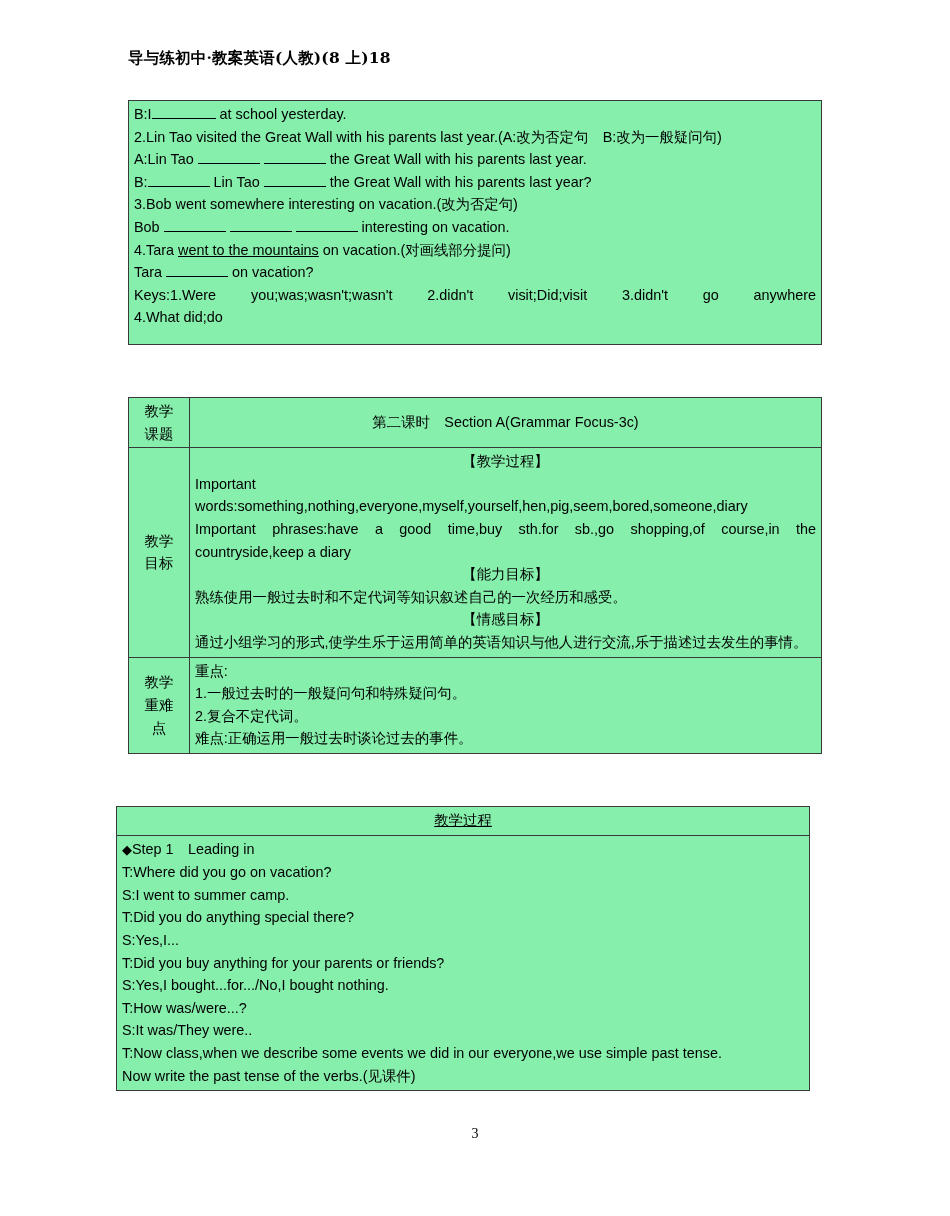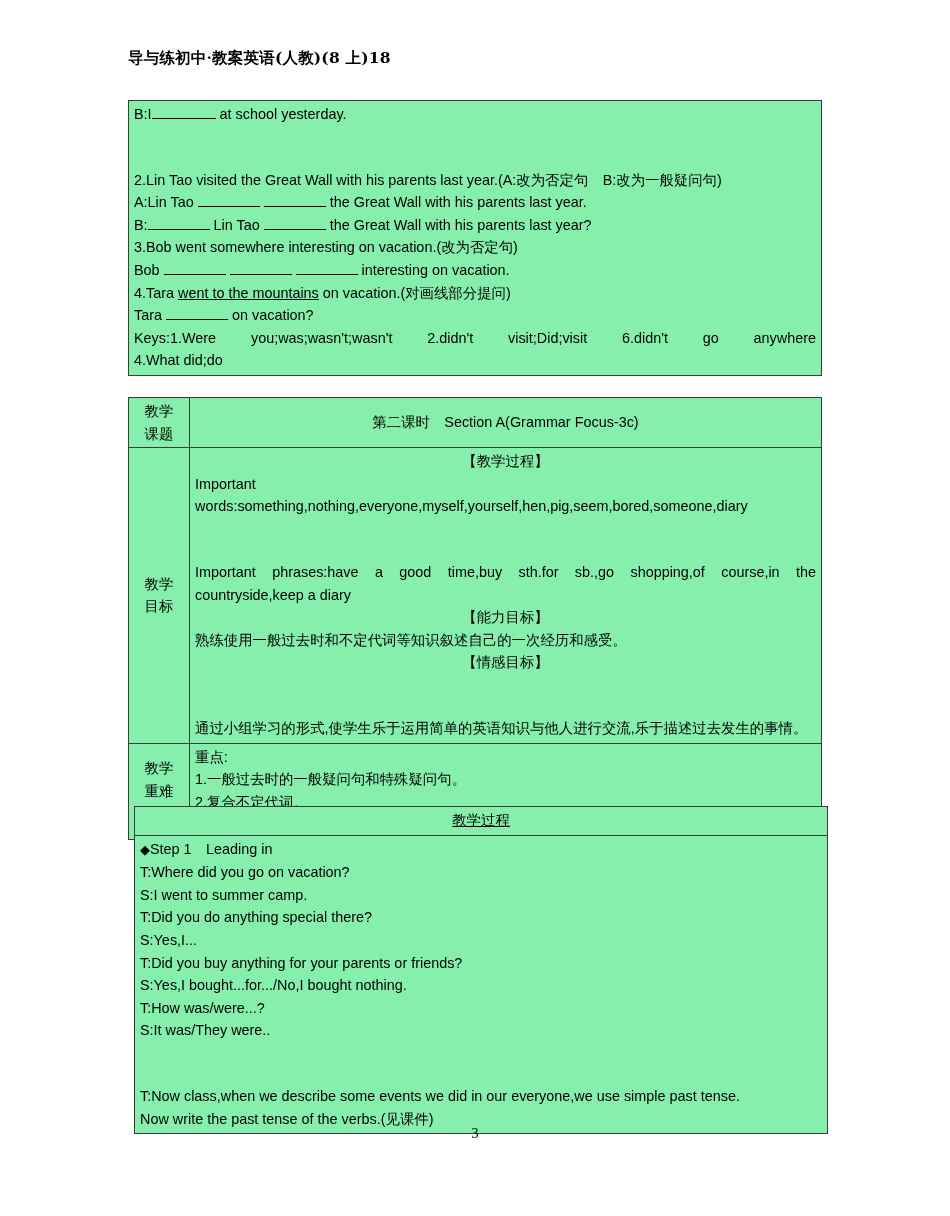--- a/index.html
+++ b/index.html
@@ -49,21 +49,21 @@
   }
   .tbl td.mid { vertical-align: middle; }
   .label-cell {
     text-align: center;
     vertical-align: middle !important;
     font-size: 14.4px;
     line-height: 23px;
     padding: 2px 2px !important;
   }
   .center { text-align: center; }
-  .justify { text-align: justify; text-align-last: left; margin-top: 43px; }
+  .justify { text-align: justify; text-align-last: left; }
   .just-all { text-align: justify; text-align-last: justify; }
   .u { text-decoration: underline; }
   .blank {
     display: inline-block;
     border-bottom: 1px solid #000;
     vertical-align: baseline;
   }
   .b62 { width: 62px; }
   .b64 { width: 64px; }
   .line { display: block; }
@@ -78,21 +78,21 @@
   }
   
   #table-exercises { left: 128px; top: 100px; width: 694px; }
   #table-exercises .body-cell { height: 238px; }
   #table-exercises td.reflect-left { width: 542px; }
   #table-exercises td.reflect-right { width: 150px; }
   
   #table-lesson-info { left: 128px; top: 397px; width: 694px; }
   #table-lesson-info td.lbl { width: 56px; margin-top: 10px; }
   
-  #table-process { left: 134px; top: 806px; width: 694px; }
+  #table-process { left: 116px; top: 806px; width: 694px; }
   .diamond { font-size: 13px; }
 </style>
 </head>
 <body>
 
 <div class="page">
 
   <div class="doc-header">导与练初中·教案英语(人教)(8 上)18</div>
 
   <table class="tbl" id="table-exercises">
@@ -100,21 +100,21 @@
         <tr>
       <td colspan="2" class="body-cell">
         <div class="line"><span>B:I</span><span class="blank b64"></span> <span>at school yesterday.</span></div>
         <div class="line justify">2.Lin Tao visited the Great Wall with his parents last year.(A:改为否定句　B:改为一般疑问句)</div>
         <div class="line"><span>A:Lin Tao</span> <span class="blank b62"></span> <span class="blank b62"></span> <span>the Great Wall with his parents last year.</span></div>
         <div class="line"><span>B:</span><span class="blank b62"></span> <span>Lin Tao</span> <span class="blank b62"></span> <span>the Great Wall with his parents last year?</span></div>
         <div class="line">3.Bob went somewhere interesting on vacation.(改为否定句)</div>
         <div class="line"><span>Bob</span> <span class="blank b62"></span> <span class="blank b62"></span> <span class="blank b62"></span> <span>interesting on vacation.</span></div>
         <div class="line"><span>4.Tara</span> <span class="u">went to the mountains</span> <span>on vacation.(对画线部分提问)</span></div>
         <div class="line"><span>Tara</span> <span class="blank b62"></span> <span>on vacation?</span></div>
-        <div class="line just-all">Keys:1.Were you;was;wasn't;wasn't    2.didn't visit;Did;visit    6.didn't go anywhere</div>
+        <div class="line just-all">Keys:1.Were you;was;wasn't;wasn't    2.didn't visit;Did;visit    3.didn't go anywhere</div>
         <div class="line">4.What did;do</div>
       </td>
     </tr>
   </tbody>
     </table>
 
   <table class="tbl" id="table-lesson-info">
     <tbody>
         <tr>
       <td class="lbl label-cell">

